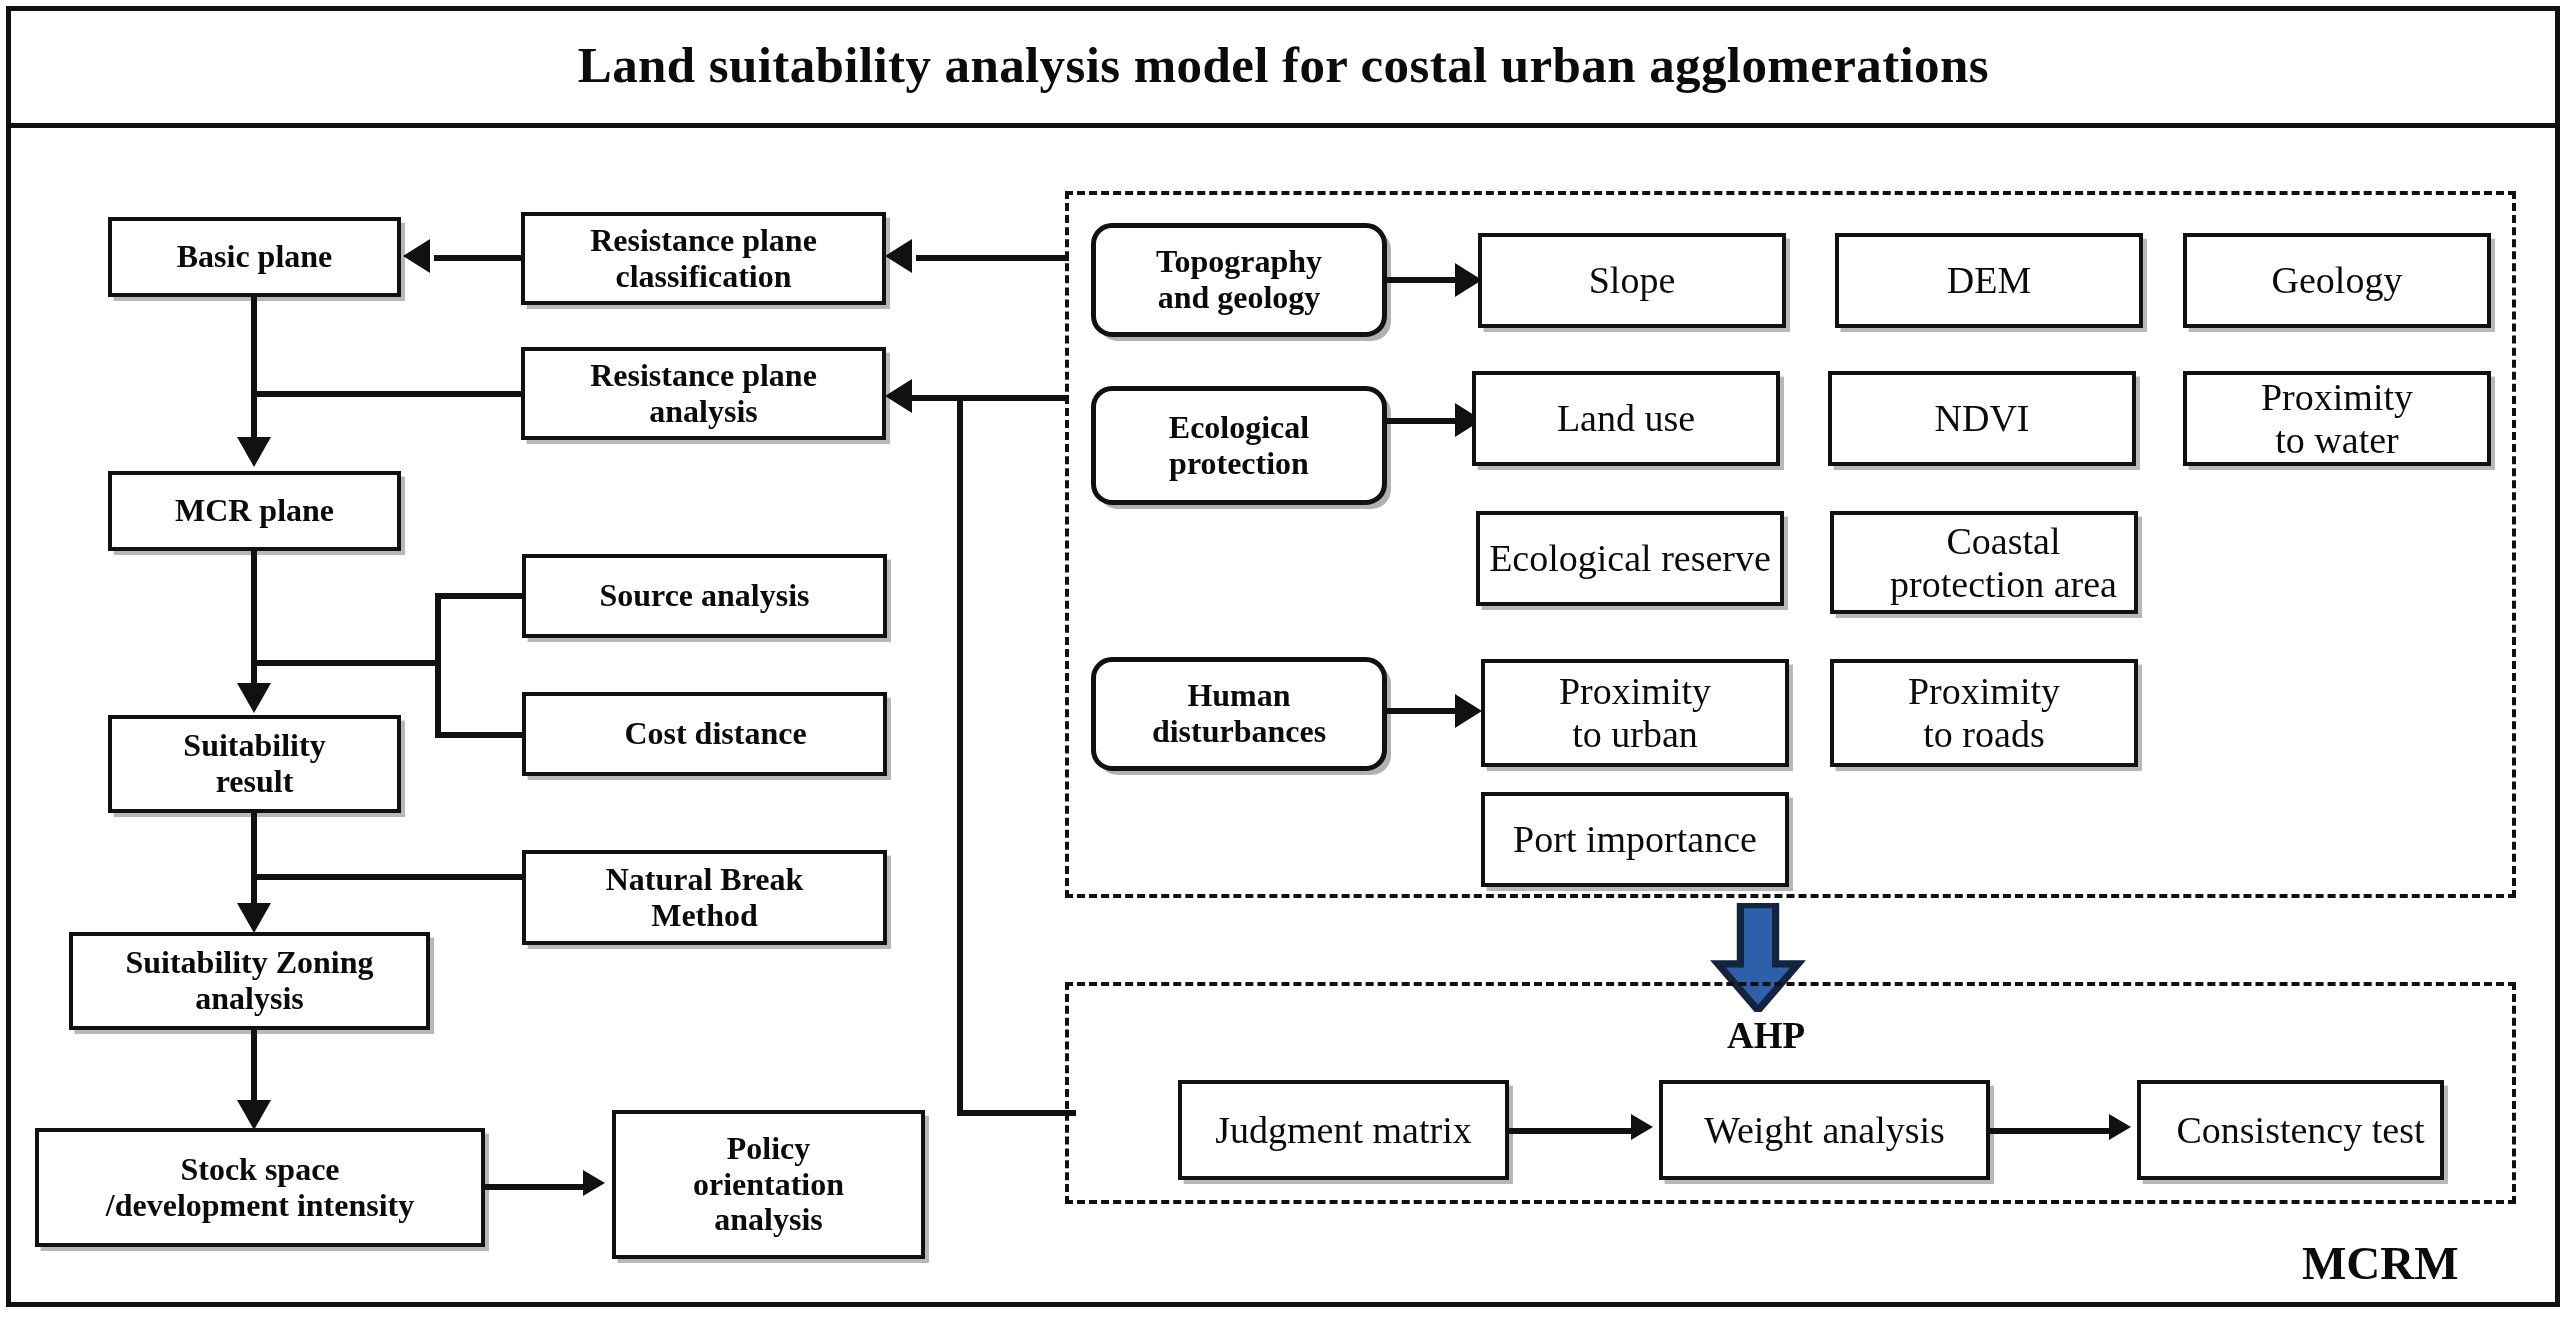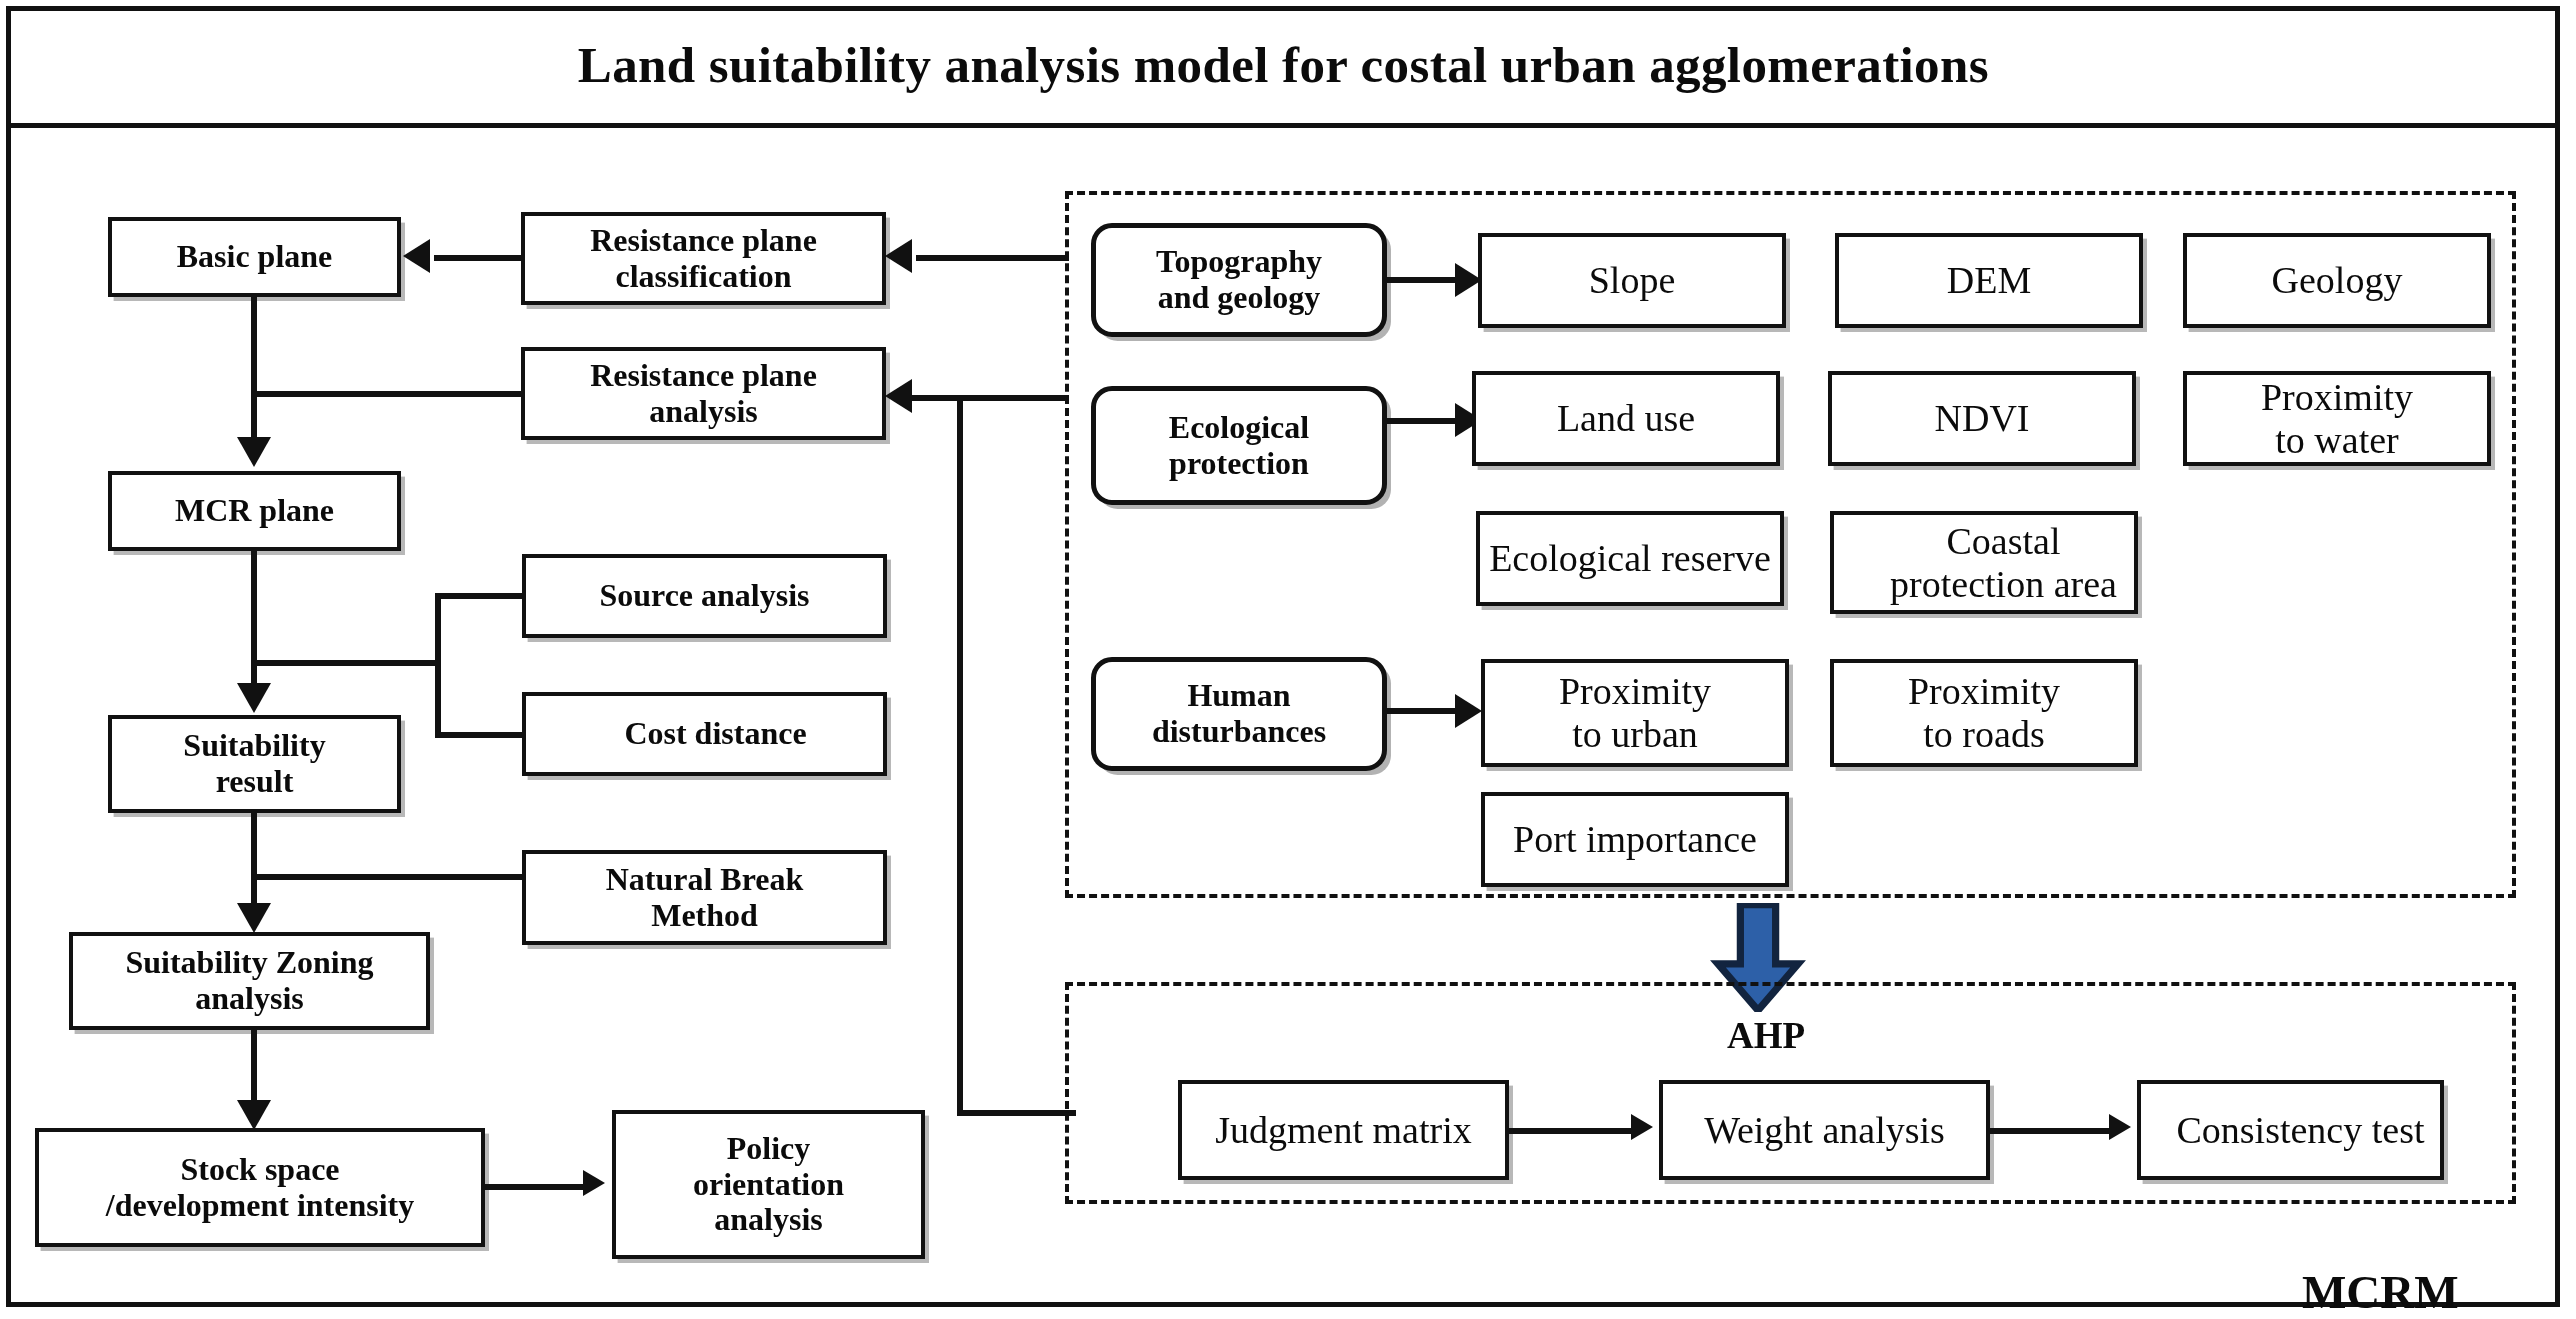--- a/index.html
+++ b/index.html
@@ -249,16 +249,16 @@
   <div class="node n-plain" style="left:2137px;top:1080px;width:307px;height:100px;padding-left:20px;">
     <span class="lbl">Consistency test</span>
   </div>
 
   <div class="ln ln-h" style="left:1508px;top:1128px;width:129px;"></div>
   <div class="arrow ar-right-sm" style="left:1631px;top:1114px;"></div>
 
   <div class="ln ln-h" style="left:1990px;top:1128px;width:125px;"></div>
   <div class="arrow ar-right-sm" style="left:2109px;top:1114px;"></div>
 
-  <div class="free-label lab-mcrm" style="left:2302px;top:1265px;text-align:right;">MCRM</div>
+  <div class="free-label lab-mcrm" style="left:2302px;top:1236px;text-align:right;">MCRM</div>
 
 </div>
 
 
 </body></html>

